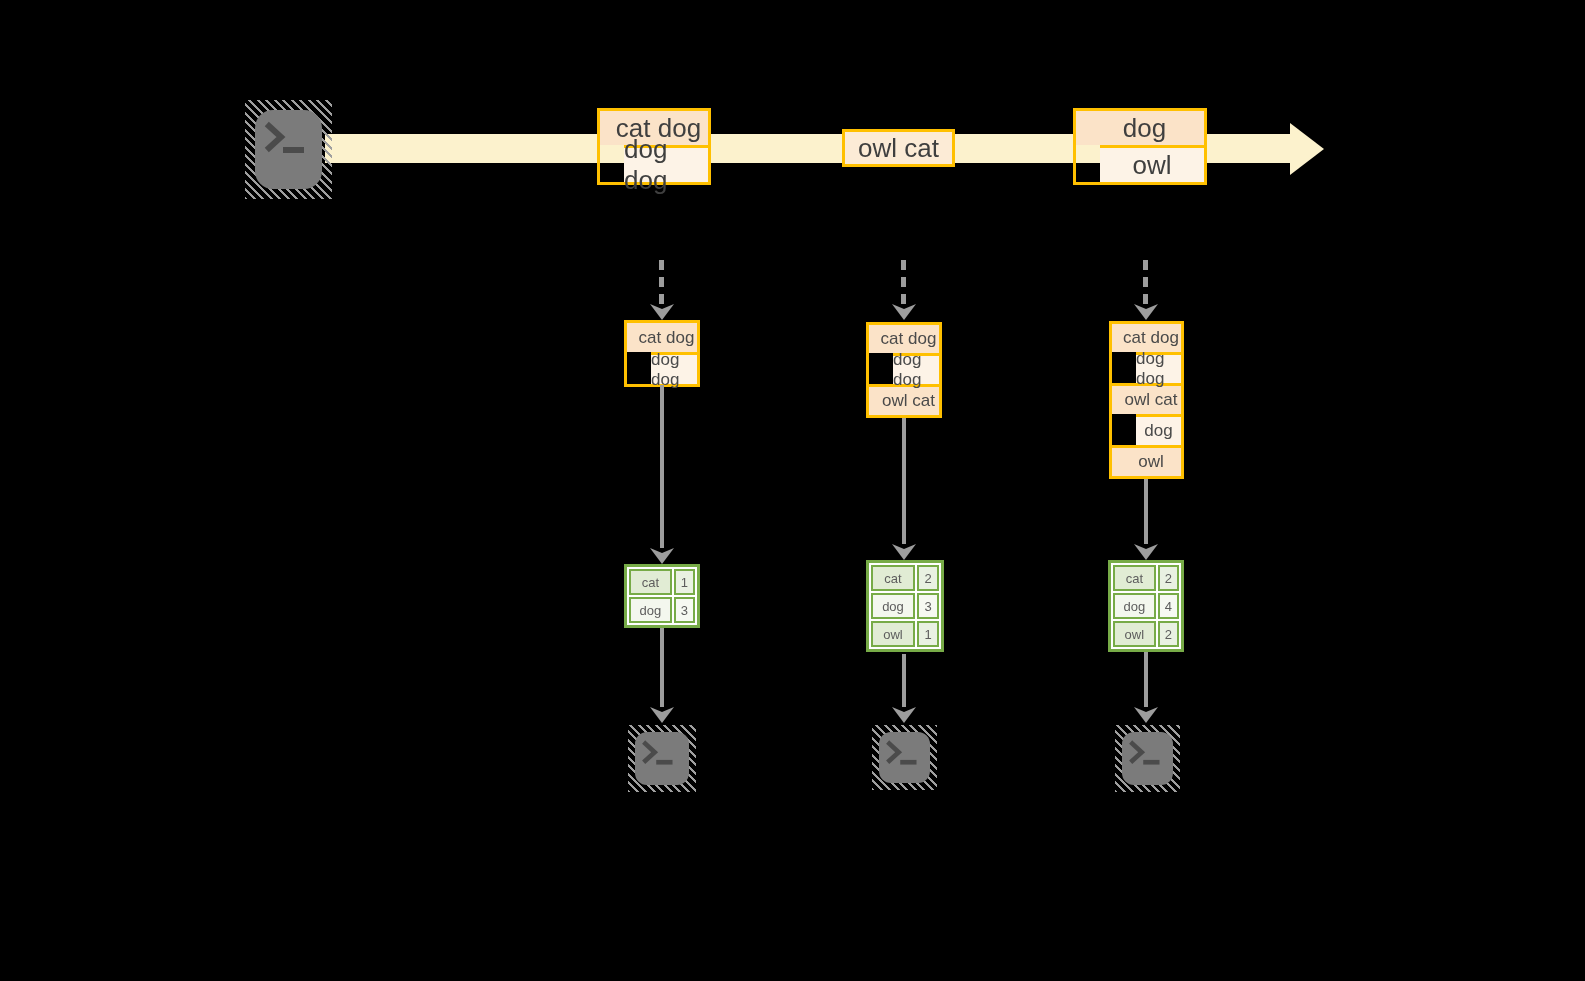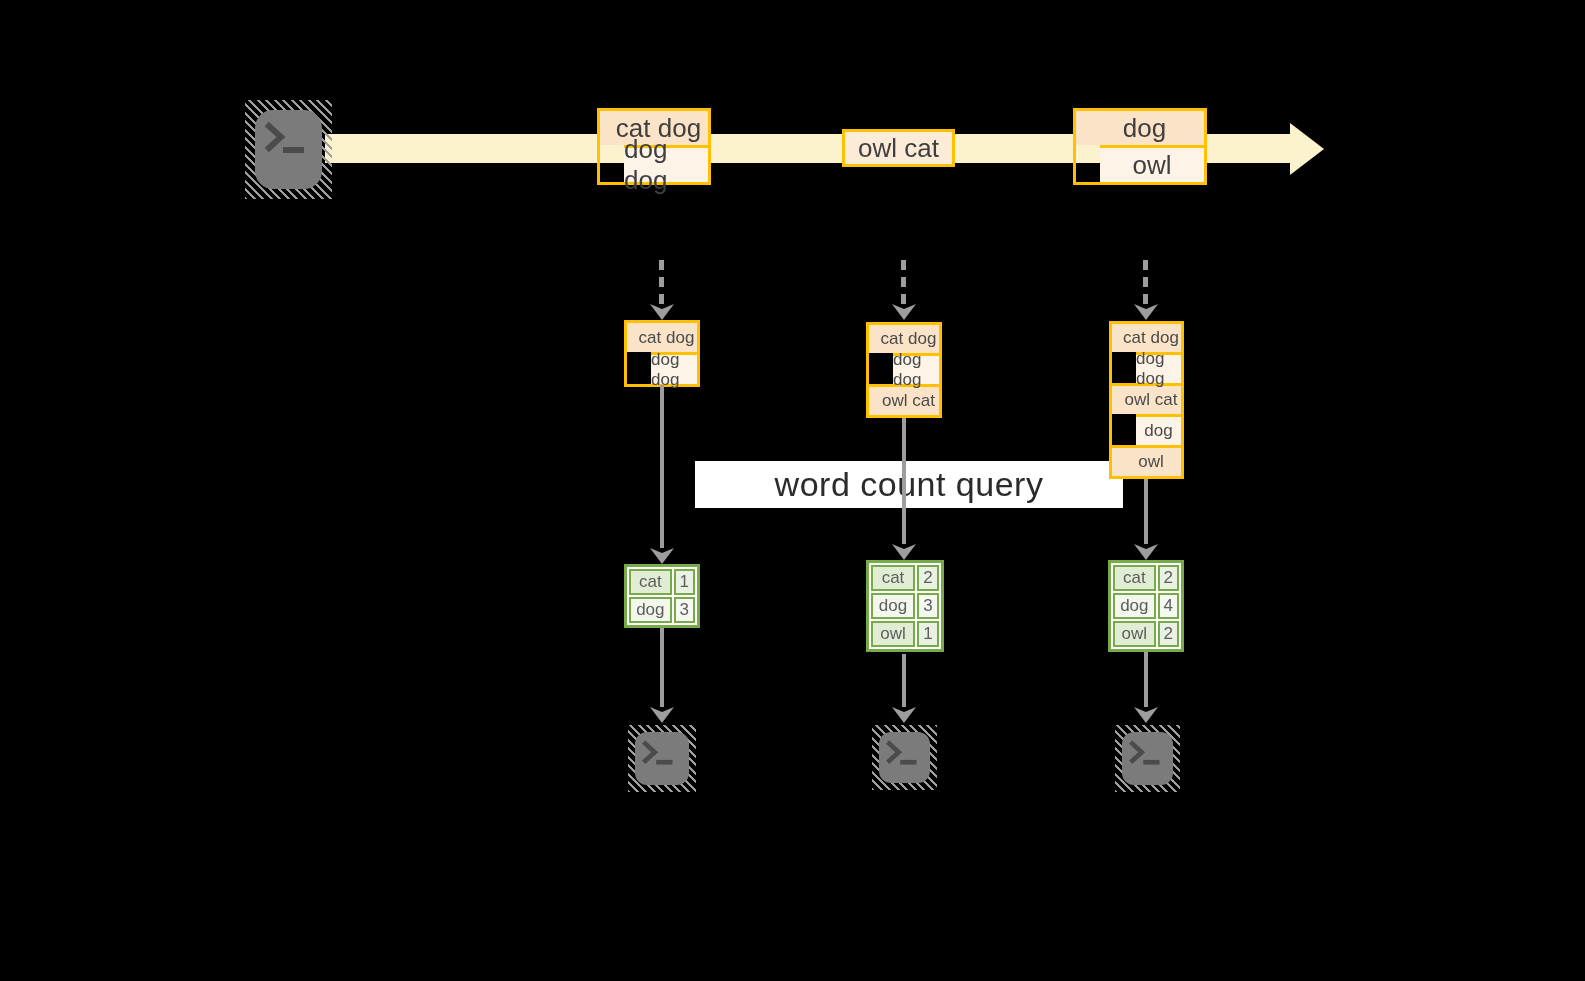--- a/index.html
+++ b/index.html
@@ -28,21 +28,21 @@
   
   .banner{position:absolute;left:695px;top:461px;width:428px;height:47px;z-index:2;
     background:var(--bannerbg,#ffffff);display:flex;align-items:center;justify-content:center;}
   .banner span{font-size:34px;font-weight:300;letter-spacing:0.5px;color:var(--bannerink,#2b2b2b);}
   
   .gtable{position:absolute;z-index:3;box-sizing:border-box;
     border:3px solid var(--green,#77ab47);background:var(--bannerbg,#ffffff);
     padding:2px;display:grid;grid-template-columns:2fr 1fr;gap:2px;grid-auto-rows:26px;}
   .gcell{box-sizing:border-box;border:2px solid var(--green,#77ab47);
     display:flex;align-items:center;justify-content:center;
-    font-size:17px;color:var(--ink3,#5d5d5d);}
+    font-size:13px;color:var(--ink3,#5d5d5d);}
   .g-aw{background:var(--green-aw,#e1ecd4);}
   .g-an{background:var(--green-an,#e9f1e2);}
   .g-bw{background:var(--green-bw,#f3f7ee);}
   .g-bn{background:var(--green-bn,#f6f9f2);}
   
   .varrow{position:absolute;width:24px;z-index:4;}
   .aline{position:absolute;left:10px;top:0;width:4px;background:var(--gray,#9d9d9d);}
   .dline{position:absolute;left:9px;top:0;width:0;border-left:5px dashed var(--gray,#9d9d9d);}
   .ahead{position:absolute;left:0;bottom:0;fill:var(--gray,#9d9d9d);}
   
@@ -110,23 +110,20 @@
     <div class="ocell scell scell28 fill-a">owl cat</div>
   </div>
   <div class="obox sbox" style="left:1109px;top:321px;width:75px;">
     <div class="ocell scell scell28 fill-a">cat dog</div>
     <div class="ocell scell scell28 fill-b">dog dog</div>
     <div class="ocell scell scell28 fill-a">owl cat</div>
     <div class="ocell scell scell28 fill-b">dog</div>
     <div class="ocell scell scell28 fill-a">owl</div>
   </div>
 
-  <div class="banner">
-    <span>word count query</span>
-  </div>
 
   <div class="varrow" style="left:650px;top:385px;height:179px;">
     <div class="aline" style="height:163px;"></div>
     <svg class="ahead" width="24" height="16" viewBox="0 0 24 16">
         <polygon points="0,0 12,5 24,0 12,16"></polygon>
       </svg>
   </div>
   <div class="varrow" style="left:892px;top:418px;height:142px;">
     <div class="aline" style="height:126px;"></div>
     <svg class="ahead" width="24" height="16" viewBox="0 0 24 16">

